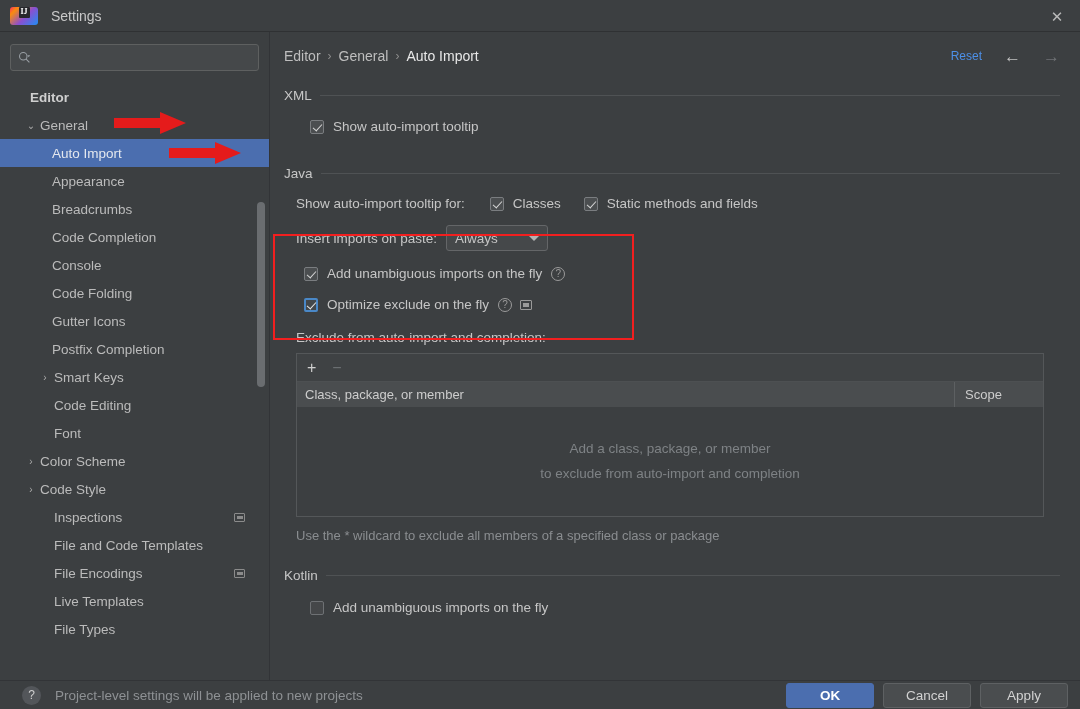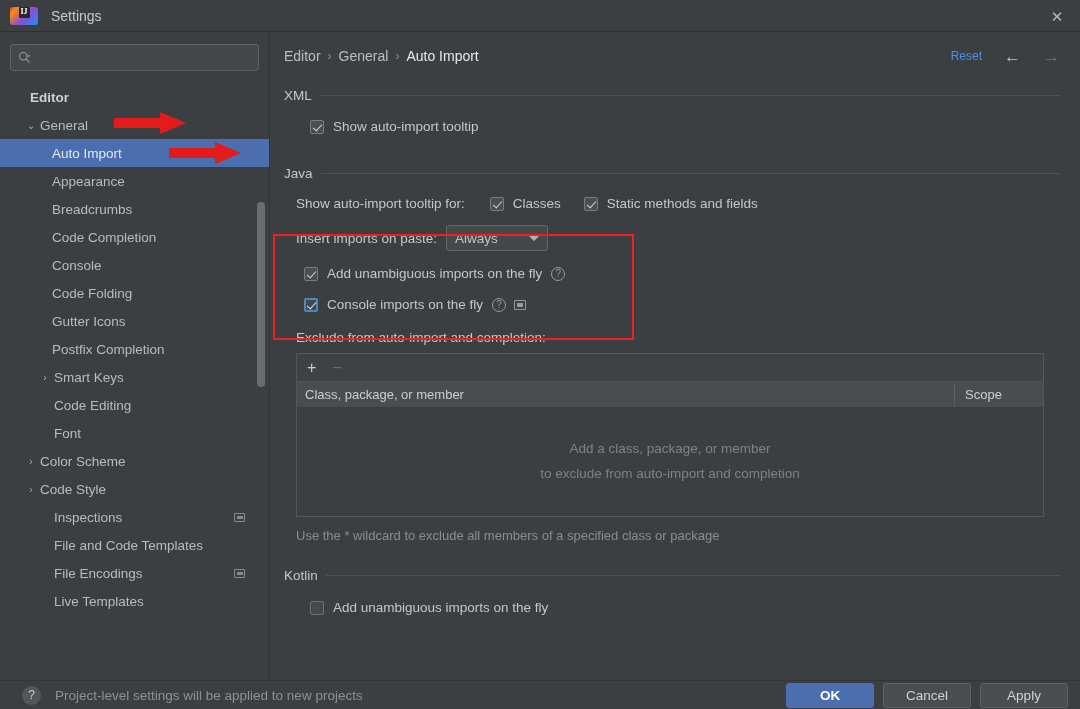--- a/index.html
+++ b/index.html
@@ -478,20 +478,24 @@
         <span class="arrow spacer">›</span>
         <span>File Encodings</span>
         <span class="row-badge">
             <i></i>
           </span>
       </div>
       <div class="tree-row lvl1" style="padding-left:38px">
         <span class="arrow spacer">›</span>
         <span>Live Templates</span>
       </div>
+      <div class="tree-row lvl1" style="padding-left:38px">
+        <span class="arrow spacer">›</span>
+        <span>File Types</span>
+      </div>
     </div>
 
     <div class="side-scroll"></div>
   </div>
 
   <div class="main">
 
     <div class="breadcrumb">
       <span class="bc-item">Editor</span>
       <span class="bc-sep">›</span>
@@ -535,21 +539,21 @@
     </div>
 
     <div class="row" style="margin-top:15px; margin-left:20px;">
       <span class="cb checked"></span>
       <span class="cb-label">Add unambiguous imports on the fly</span>
       <span class="help-icon">?</span>
     </div>
 
     <div class="row" style="margin-top:16px; margin-left:20px;">
       <span class="cb checked focused"></span>
-      <span class="cb-label">Console imports on the fly</span>
+      <span class="cb-label">Optimize exclude on the fly</span>
       <span class="help-icon">?</span>
       <span class="mini-badge">
           <i></i>
         </span>
     </div>
 
     <div class="exclude-title" style="margin-left:12px">Exclude from auto-import and completion:</div>
 
     <div class="table-wrap" style="margin-left:12px">
       <div class="table-toolbar">

